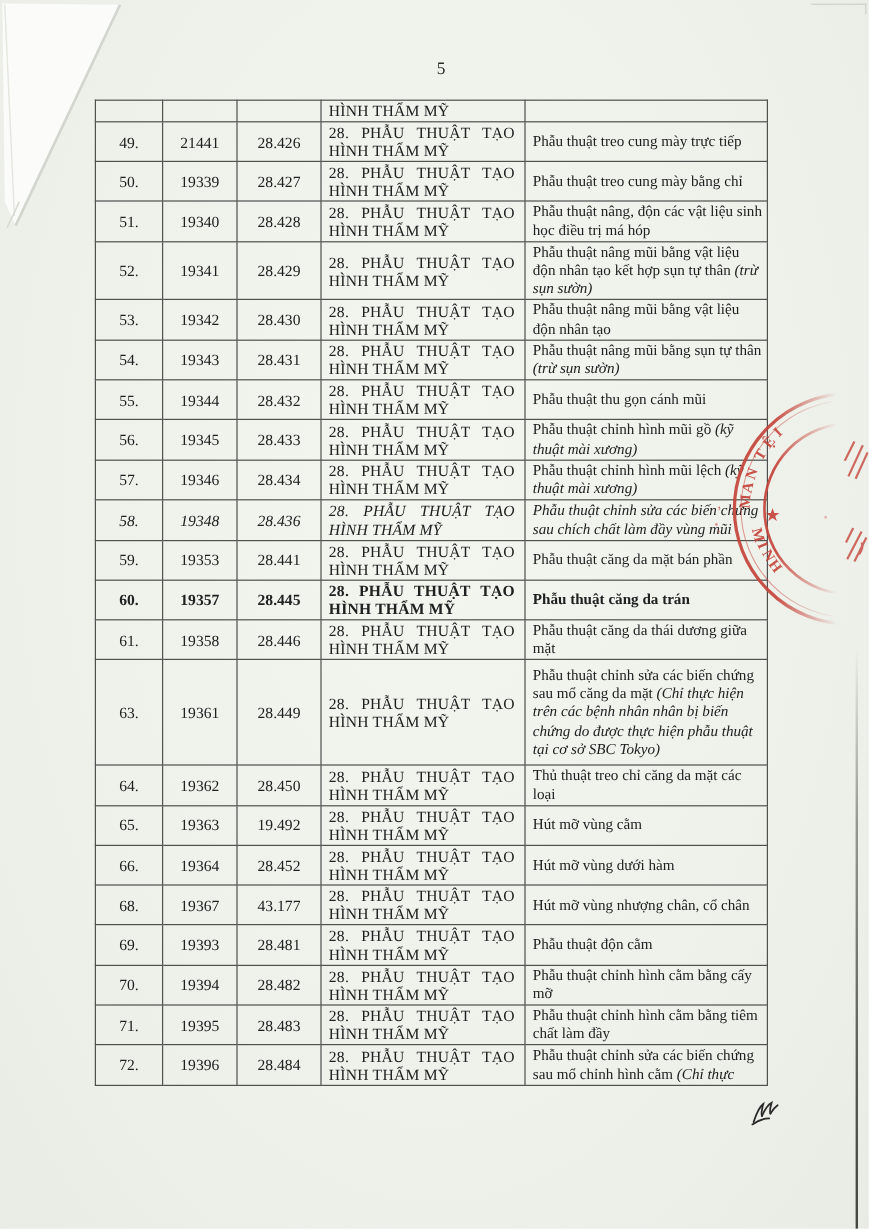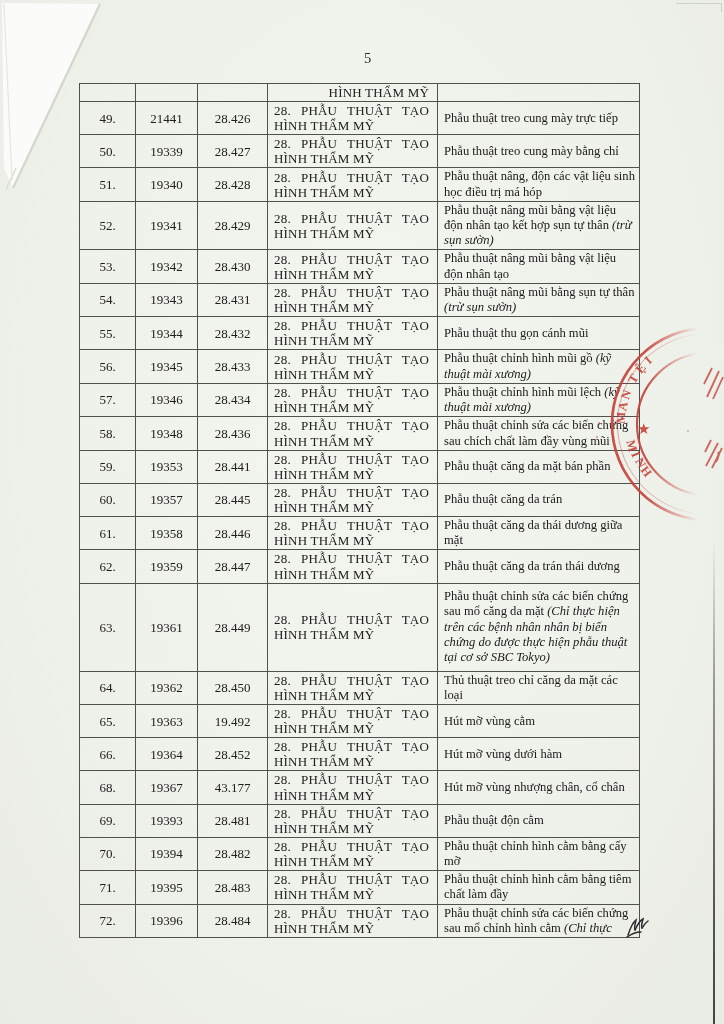--- a/index.html
+++ b/index.html
@@ -23,21 +23,21 @@
     font-size:12.6px;line-height:15.2px;color:#202020;
     overflow:hidden;padding:0;vertical-align:middle;
   }
   td.c-no{text-align:center;font-size:13px;}
   td.c-code1,td.c-code2{text-align:center;font-size:13px;}
   td.c-cat{
     text-align:justify;font-size:13px;line-height:15.1px;
     padding:1px 8px 1px 6px;letter-spacing:.2px;
   }
   td.c-desc{padding:1px 4px 1px 6px;}
-  tr.partial td.c-cat{text-align:right;vertical-align:top;padding-top:1px;margin-left:21px;}
+  tr.partial td.c-cat{text-align:left;vertical-align:top;padding-top:1px;margin-left:21px;}
   .seg-i{font-style:italic;}
   .overlay{position:absolute;pointer-events:none;}
   .edge-line-right{
     position:absolute;left:713px;top:540px;width:2px;height:484px;
     background:linear-gradient(to bottom, rgba(100,100,95,0), rgba(80,80,75,.55) 30%, rgba(50,50,46,.8) 75%, rgba(40,40,36,.85));
   }
   .edge-line-topright-h{
     position:absolute;left:676px;top:3px;width:46px;height:1px;background:#cdd0c8;
   }
   .edge-line-topright-v{
@@ -128,54 +128,47 @@
         <td class="c-cat">28. PHẪU THUẬT TẠO HÌNH THẨM MỸ</td>
         <td class="c-desc"><span class="seg-n">Phẫu thuật chỉnh hình mũi gồ </span><span class="seg-i">(kỹ thuật mài xương)</span></td>
       </tr>
       <tr style="height: 30px;">
         <td class="c-no">57.</td>
         <td class="c-code1">19346</td>
         <td class="c-code2">28.434</td>
         <td class="c-cat">28. PHẪU THUẬT TẠO HÌNH THẨM MỸ</td>
         <td class="c-desc"><span class="seg-n">Phẫu thuật chỉnh hình mũi lệch </span><span class="seg-i">(kỹ thuật mài xương)</span></td>
       </tr>
-      <tr style="height: 32px;">
+      <tr style="height: 32px; font-style: italic;">
         <td class="c-no">58.</td>
         <td class="c-code1">19348</td>
         <td class="c-code2">28.436</td>
         <td class="c-cat">28. PHẪU THUẬT TẠO HÌNH THẨM MỸ</td>
         <td class="c-desc"><span class="seg-n">Phẫu thuật chỉnh sửa các biến chứng sau chích chất làm đầy vùng mũi</span></td>
       </tr>
       <tr style="height: 32px;">
         <td class="c-no">59.</td>
         <td class="c-code1">19353</td>
         <td class="c-code2">28.441</td>
         <td class="c-cat">28. PHẪU THUẬT TẠO HÌNH THẨM MỸ</td>
         <td class="c-desc"><span class="seg-n">Phẫu thuật căng da mặt bán phần</span></td>
       </tr>
-      <tr style="height: 31px;">
+      <tr style="height: 31px; font-weight: bold;">
         <td class="c-no">60.</td>
         <td class="c-code1">19357</td>
         <td class="c-code2">28.445</td>
         <td class="c-cat">28. PHẪU THUẬT TẠO HÌNH THẨM MỸ</td>
         <td class="c-desc"><span class="seg-n">Phẫu thuật căng da trán</span></td>
       </tr>
       <tr style="height: 30px;">
         <td class="c-no">61.</td>
         <td class="c-code1">19358</td>
         <td class="c-code2">28.446</td>
         <td class="c-cat">28. PHẪU THUẬT TẠO HÌNH THẨM MỸ</td>
         <td class="c-desc"><span class="seg-n">Phẫu thuật căng da thái dương giữa mặt</span></td>
-      </tr>
-      <tr style="height: 31px;">
-        <td class="c-no">62.</td>
-        <td class="c-code1">19359</td>
-        <td class="c-code2">28.447</td>
-        <td class="c-cat">28. PHẪU THUẬT TẠO HÌNH THẨM MỸ</td>
-        <td class="c-desc"><span class="seg-n">Phẫu thuật căng da trán thái dương</span></td>
       </tr>
       <tr style="height: 88px;">
         <td class="c-no">63.</td>
         <td class="c-code1">19361</td>
         <td class="c-code2">28.449</td>
         <td class="c-cat">28. PHẪU THUẬT TẠO HÌNH THẨM MỸ</td>
         <td class="c-desc"><span class="seg-n">Phẫu thuật chỉnh sửa các biến chứng sau mổ căng da mặt </span><span class="seg-i">(Chỉ thực hiện trên các bệnh nhân nhân bị biến chứng do được thực hiện phẫu thuật tại cơ sở SBC Tokyo)</span></td>
       </tr>
       <tr style="height: 29px;">
         <td class="c-no">64.</td>

